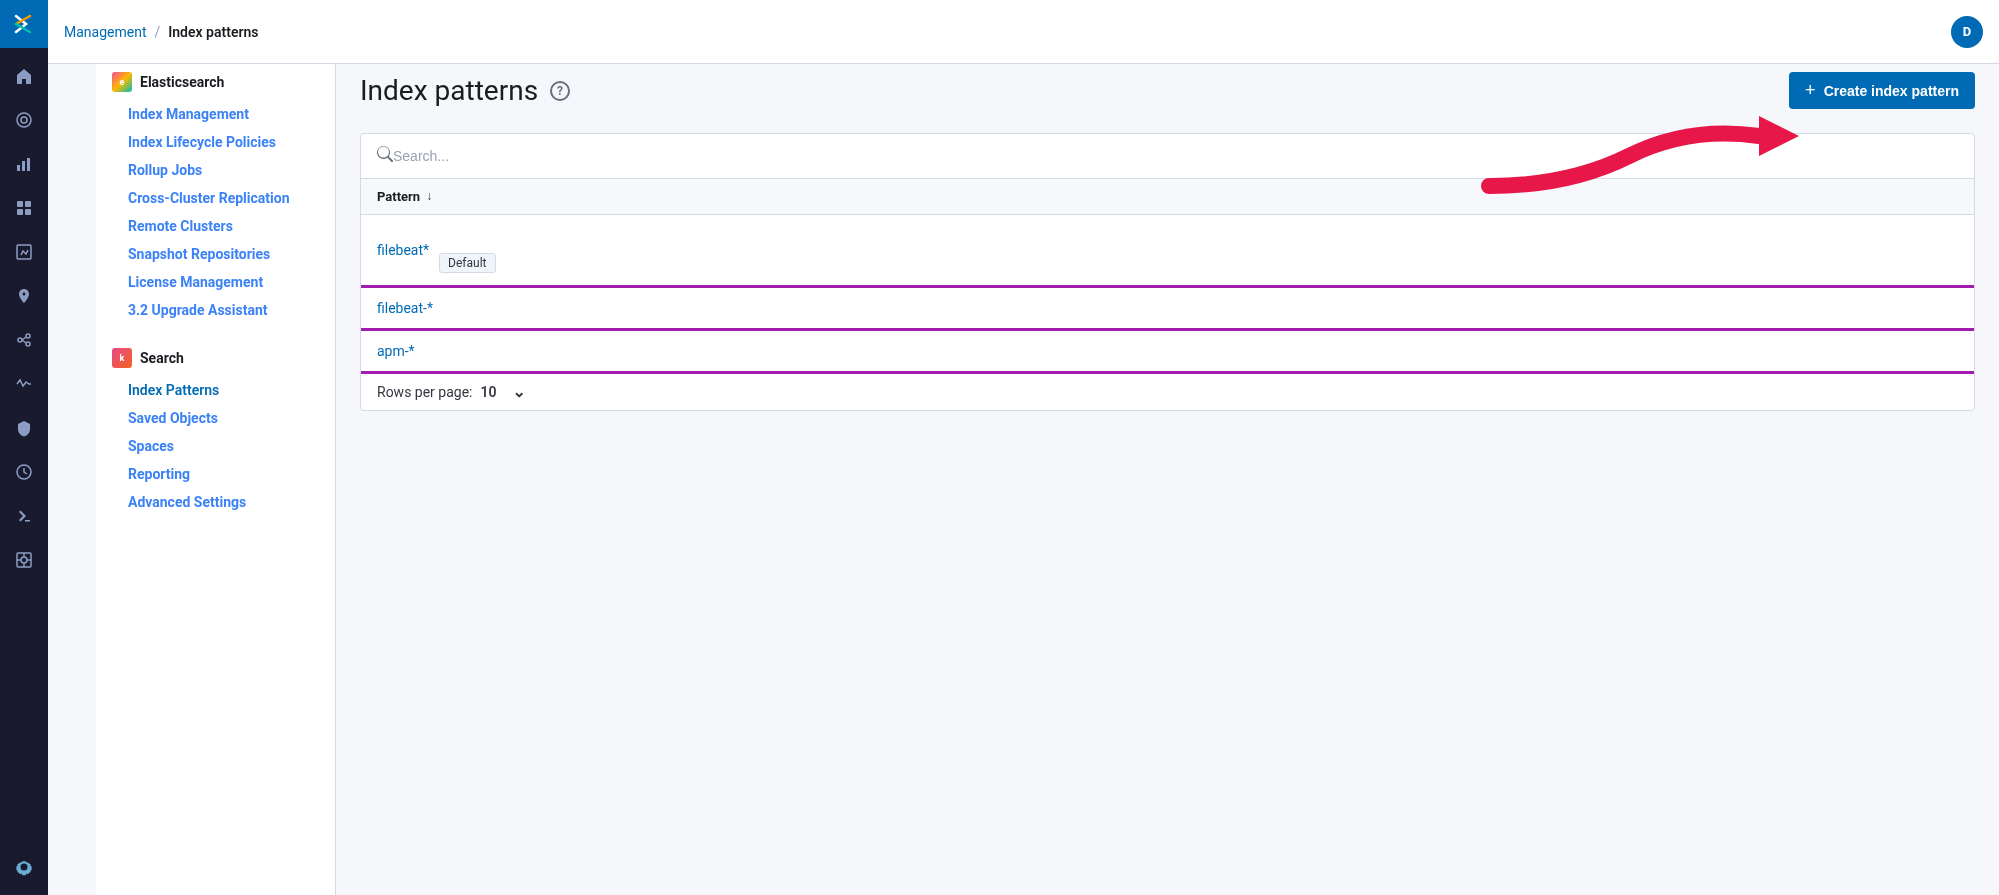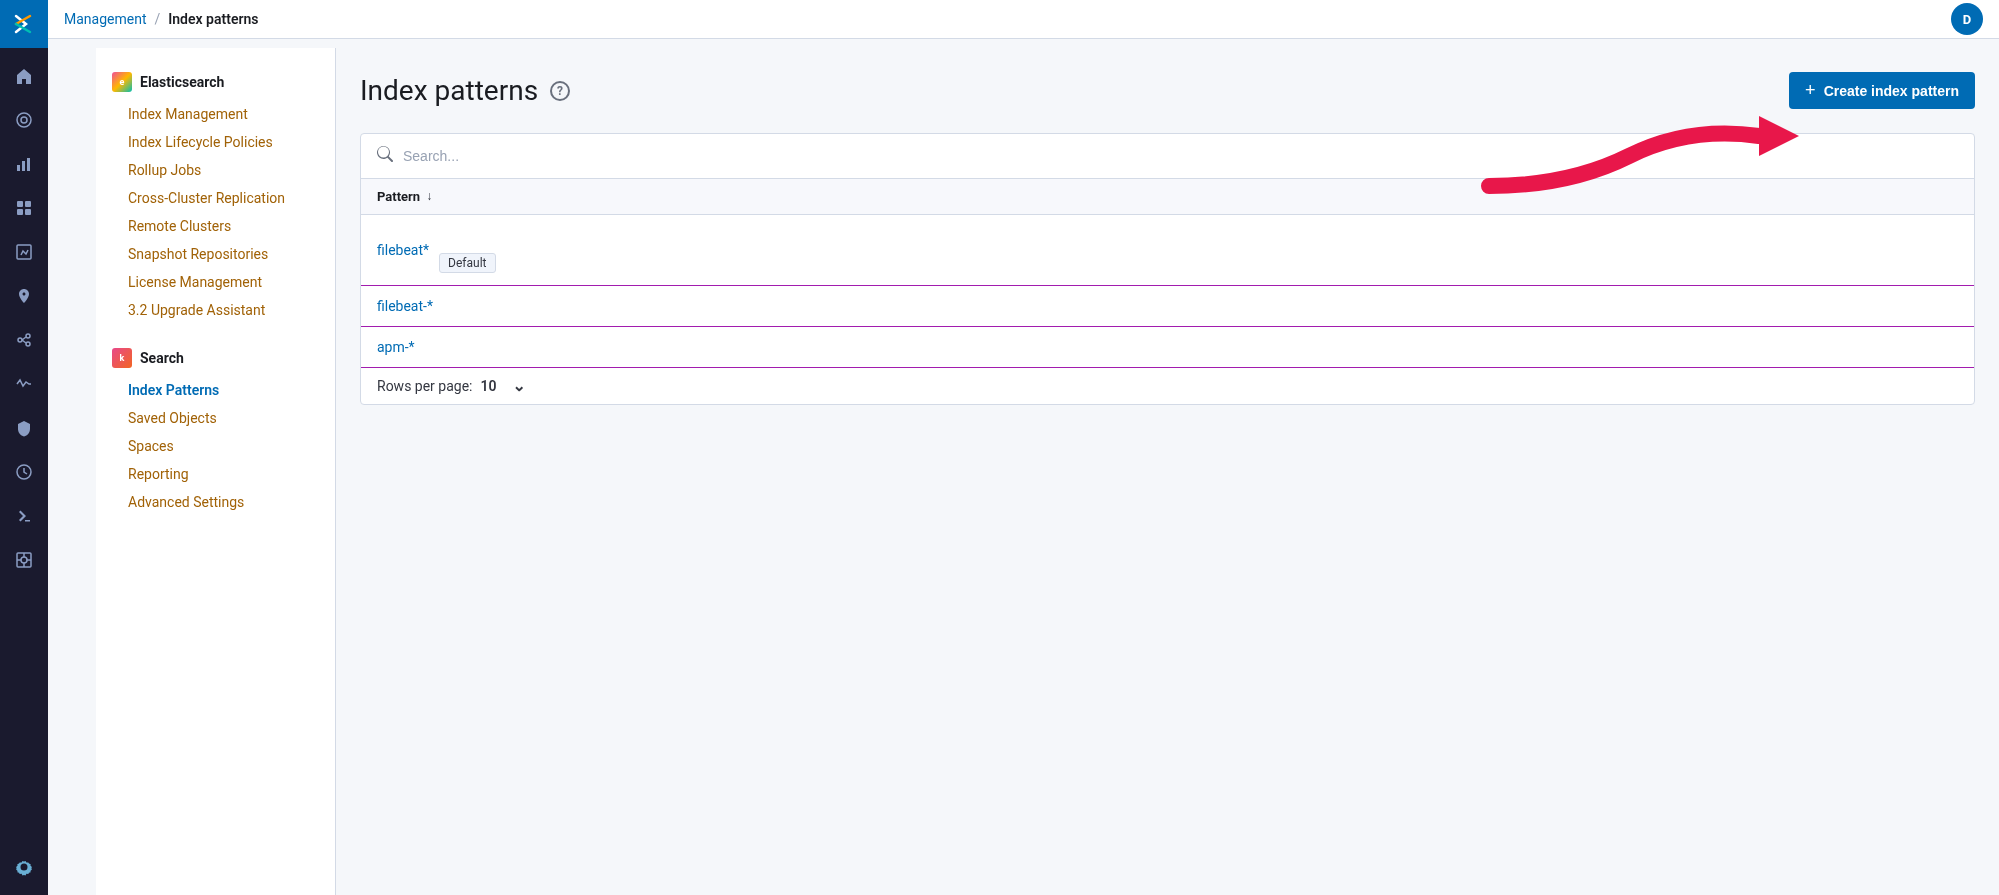--- a/index.html
+++ b/index.html
@@ -54,21 +54,21 @@
       padding-bottom: 8px;
       gap: 4px;
     }
 
     
     .top-bar {
       position: fixed;
       top: 0;
       left: 48px;
       right: 0;
-      height: 39px;
+      height: 64px;
       background: white;
       border-bottom: 1px solid #d3dae6;
       display: flex;
       align-items: center;
       padding: 0 16px;
       z-index: 9;
     }
     .breadcrumb {
       display: flex;
       align-items: center;
@@ -110,23 +110,24 @@
       height: 20px;
       border-radius: 3px;
       display: flex;
       align-items: center;
       justify-content: center;
       font-size: 12px;
     }
     .sidebar-item {
       padding: 6px 16px 6px 32px;
       font-size: 14px;
-      color: #a16207;
+      color: #3b82f6;
       cursor: pointer;
       display: block;
+      font-weight: bold;
     }
     .sidebar-item.active { color: #006bb4; font-weight: 600; }
 
     
     .content {
       flex: 1;
       overflow-y: auto;
       padding: 24px;
       position: relative;
     }
@@ -182,21 +183,20 @@
       border: 1px solid #d3dae6;
       overflow: hidden;
     }
 
     
     .search-bar {
       padding: 12px 16px;
       border-bottom: 1px solid #d3dae6;
       display: flex;
       align-items: center;
-      gap: 10px;
     }
     .search-icon-wrap { color: #69707d; font-size: 16px; }
     .search-input {
       border: none;
       outline: none;
       font-size: 14px;
       color: #343741;
       flex: 1;
       background: transparent;
     }
@@ -213,21 +213,21 @@
       align-items: flex-start;
       gap: 6px;
       font-size: 13px;
       font-weight: 700;
       color: #1a1c21;
       cursor: pointer;
     }
     .sort-arrow { font-size: 12px; color: #343741; }
     .table-row {
       padding: 12px 16px;
-      border-bottom: 1px solid #a21caf;
+      border-bottom: 3px solid #a21caf;
       display: flex;
       align-items: center;
       gap: 10px;
       cursor: pointer;
     }
     .pattern-link {
       color: #006bb4;
       font-size: 14px;
       text-decoration: none;
     }

